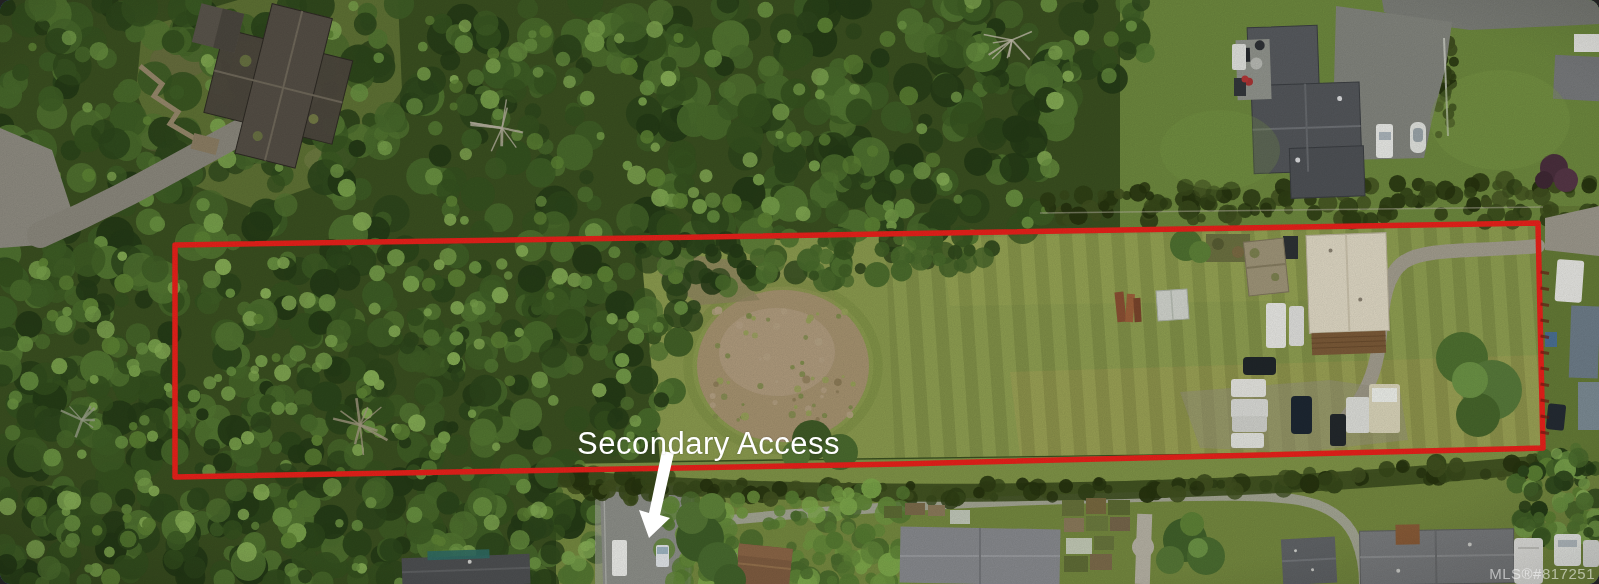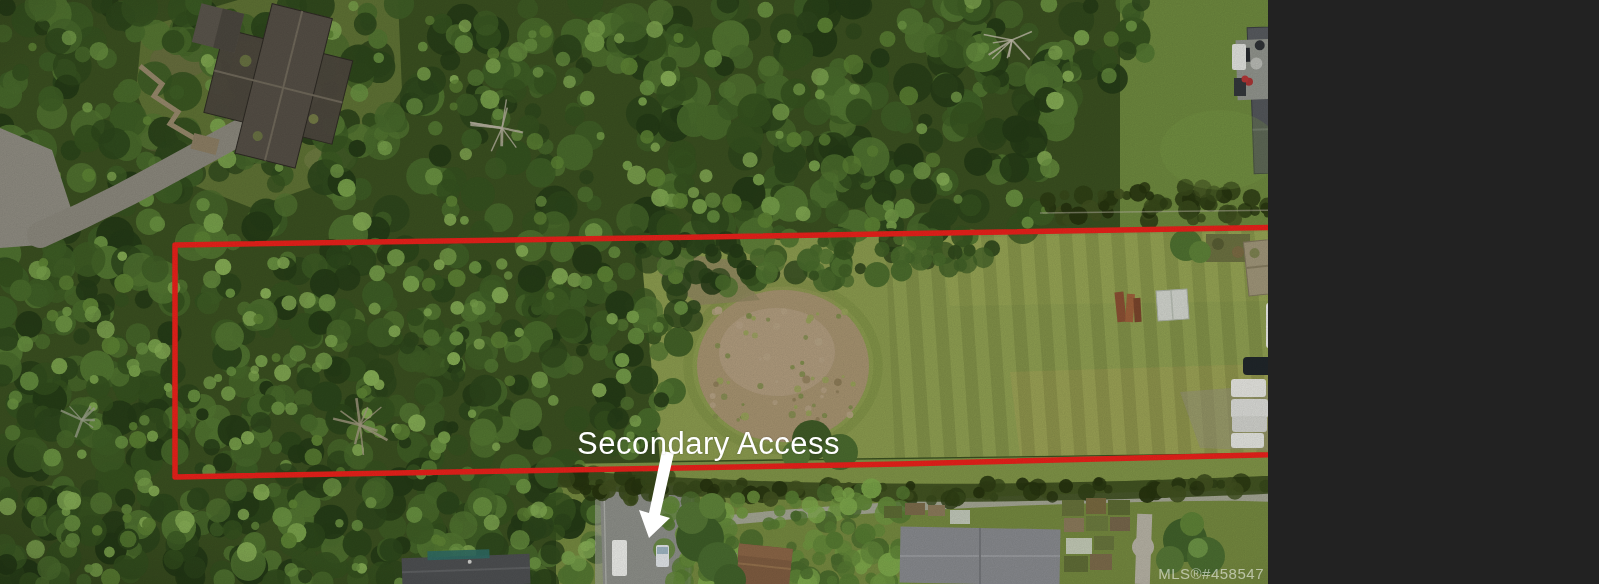--- a/index.html
+++ b/index.html
@@ -1,17 +1,17 @@
 <!DOCTYPE html>
 <html><head>
 <meta charset="utf-8">
 <style>
   html,body{margin:0;padding:0;background:#222;}
-  .stage{position:relative;width:1268px;height:584px;overflow:hidden;
-         font-family:"Liberation Sans",sans-serif;background:#1d4ed8;}
+  .stage{position:relative;width:1599px;height:584px;overflow:hidden;
+         font-family:"Liberation Sans",sans-serif;background:#1d4ed8;border-radius:11px;}
   .stage svg.scene{position:absolute;left:0;top:0;}
   .anno-label{position:absolute;left:577px;top:426px;color:#fff;
               font-size:31px;font-weight:400;letter-spacing:.5px;white-space:nowrap;
               text-shadow:0 0 2px rgba(0,0,0,.25);}
   .arrow-overlay{position:absolute;left:0;top:0;pointer-events:none;}
   .watermark{position:absolute;right:4px;bottom:2px;color:rgba(255,255,255,.55);
              font-size:15px;letter-spacing:.5px;}
 </style>
 </head>
 <body>
@@ -2483,14 +2483,14 @@
   </g>
 
   <rect x="0" y="0" width="1599" height="584" filter="url(#grain)" opacity=".10"></rect>
   <rect x="0" y="0" width="1599" height="584" fill="url(#vig)"></rect>
 </svg>
 
 <svg class="arrow-overlay" width="1599" height="584" viewBox="0 0 1599 584">
   <polygon points="662,451 674,453 660,515 670,518 649,538 639,510 649,513" fill="#ffffff"></polygon>
 </svg>
 <div class="anno-label">Secondary Access</div>
-<div class="watermark">MLS®#458547</div>
+<div class="watermark">MLS®#817251</div>
 </div>
 
 </body></html>

